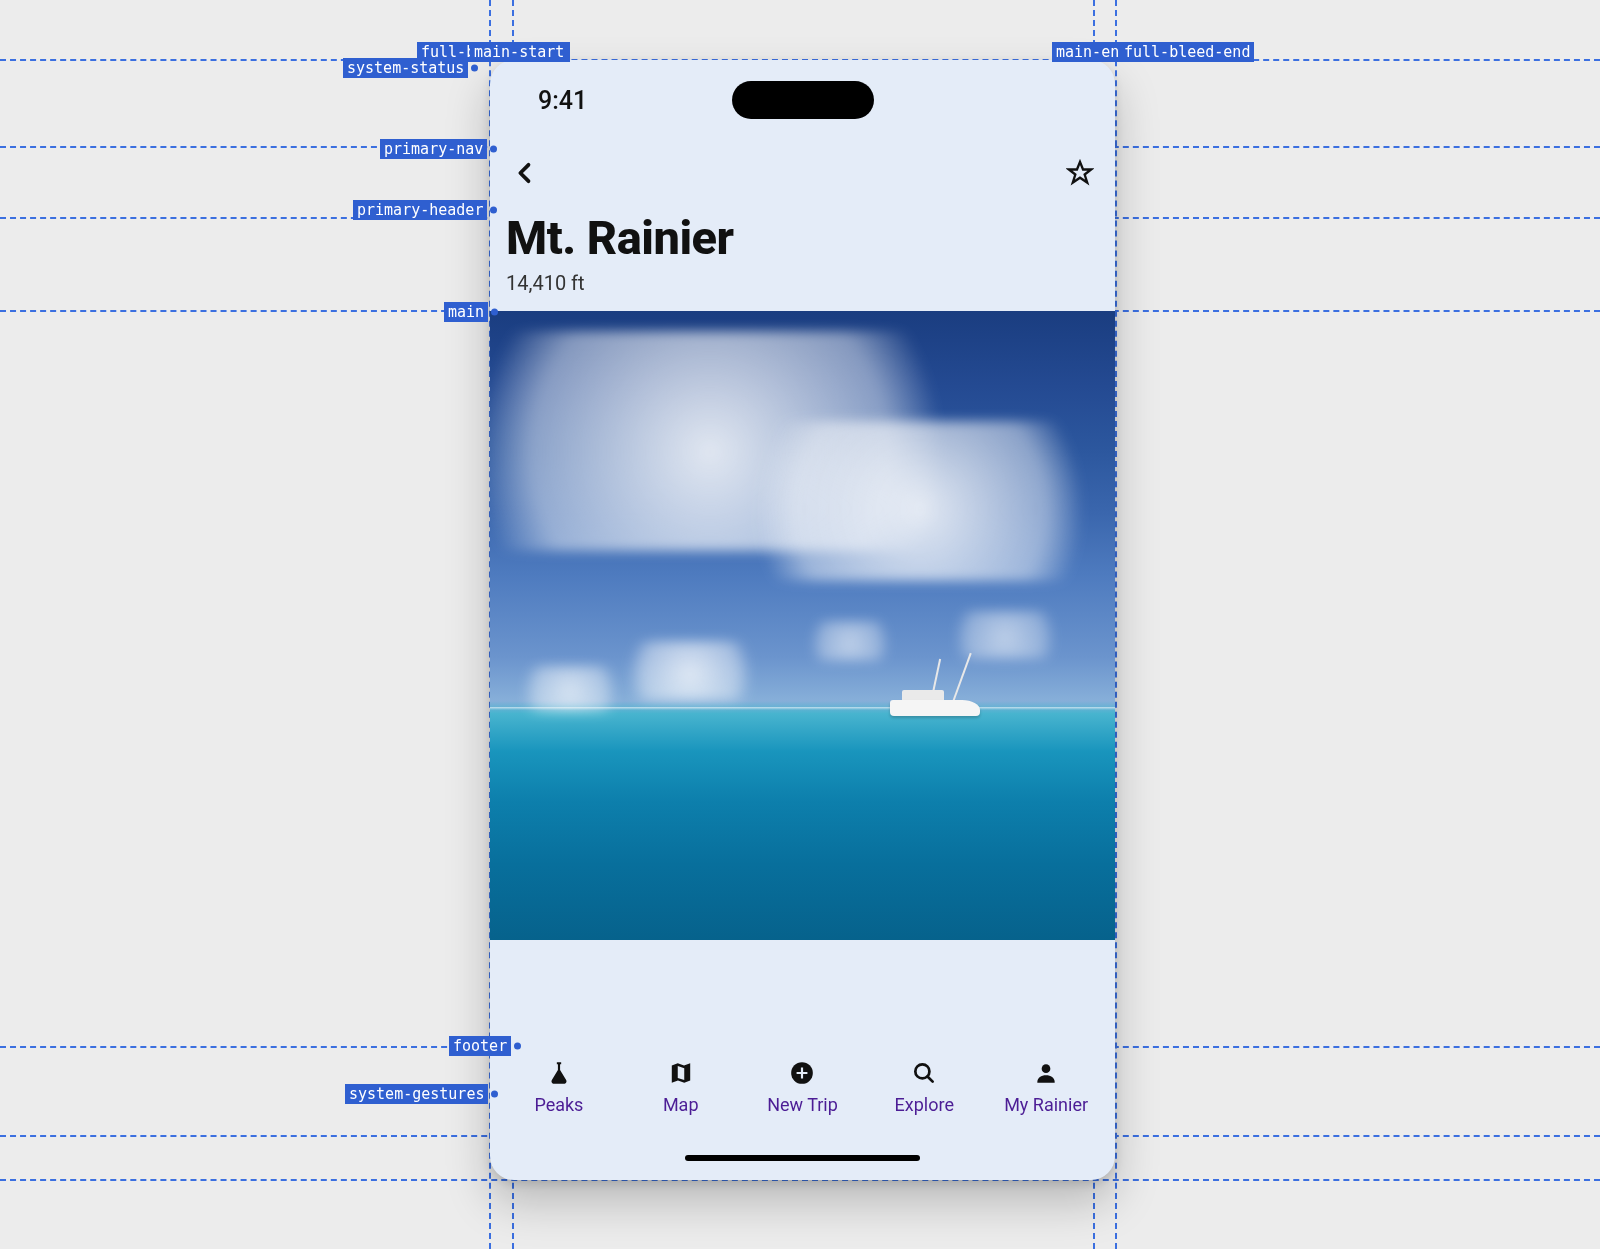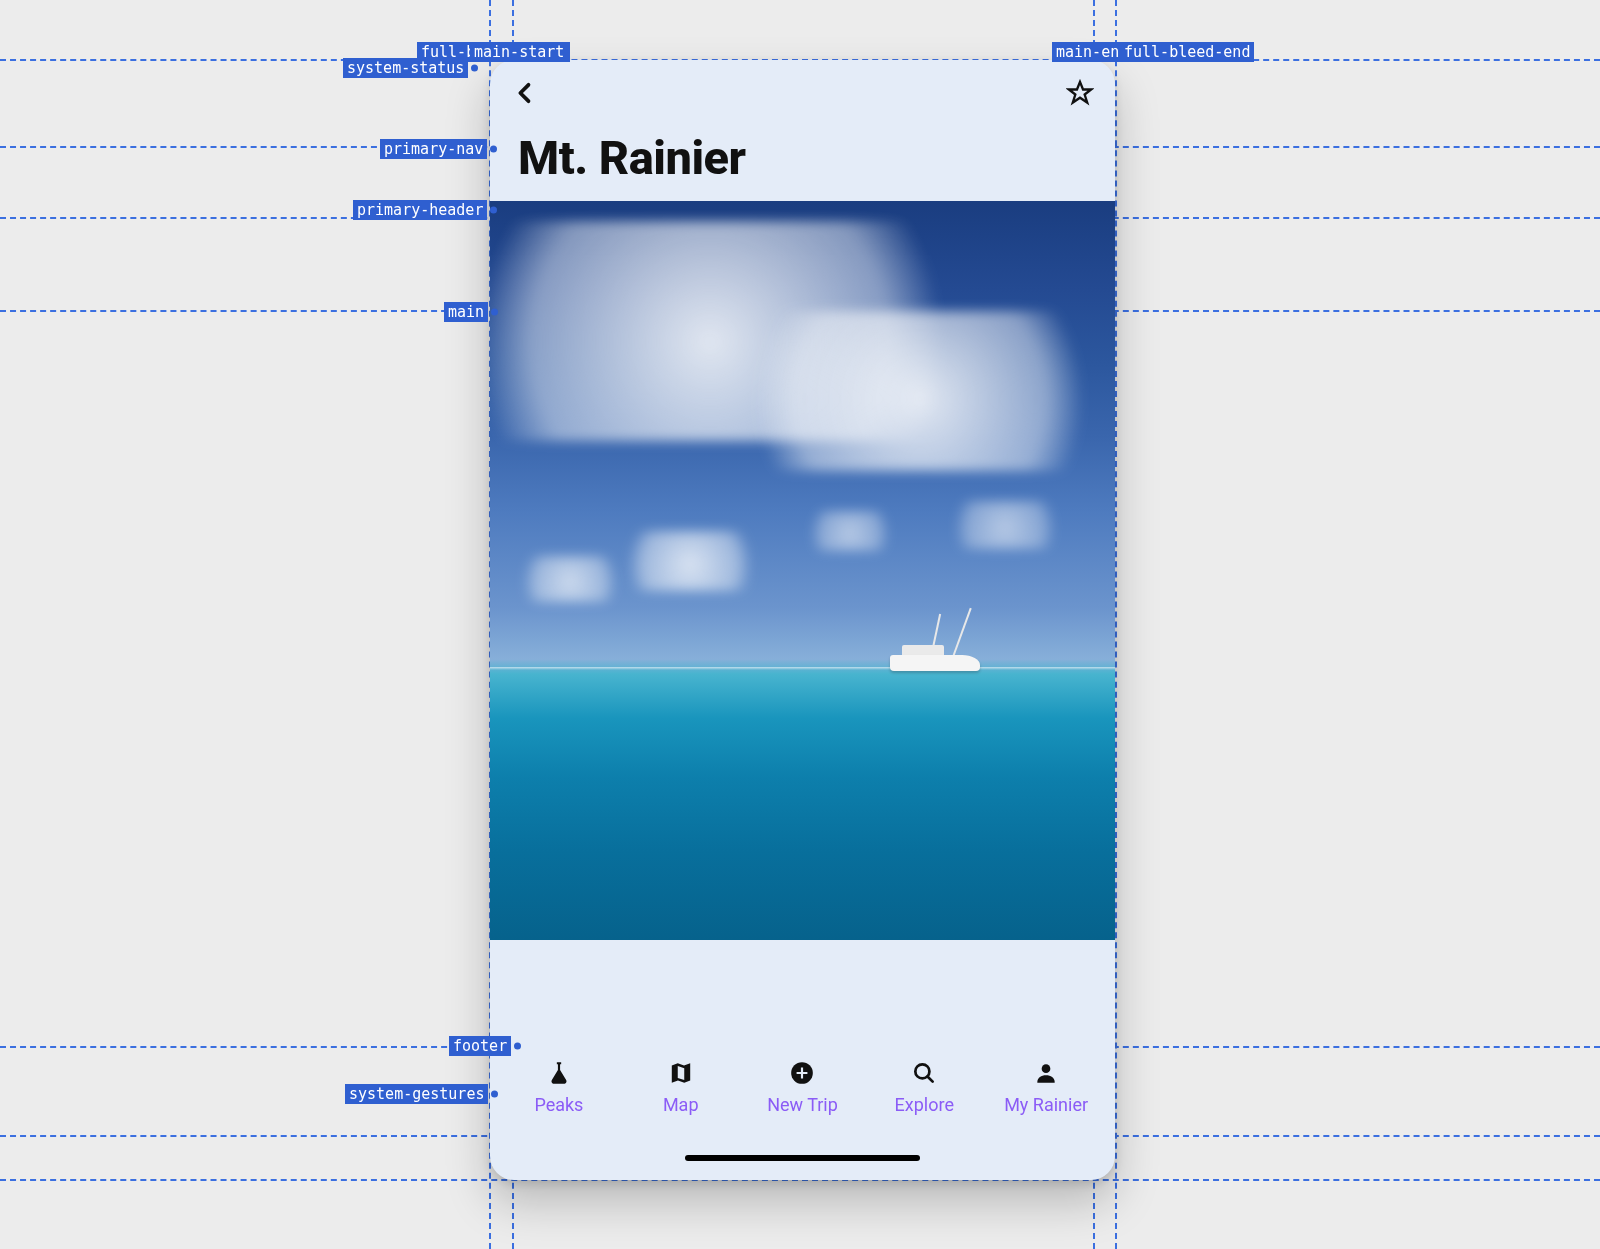--- a/index.html
+++ b/index.html
@@ -76,21 +76,21 @@
     height: 70px;
     display: flex;
     align-items: center;
     justify-content: space-between;
     padding: 0 20px;
   }
   .nav-icon { width: 30px; height: 30px; display: flex; align-items: center; justify-content: center; cursor: pointer; }
   .nav-icon svg { width: 28px; height: 28px; }
 
   
-  .primary-header { padding: 0 20px 16px 28px; }
+  .primary-header { padding: 0 20px 16px 16px; }
   .primary-header h1 { font-size: 47px; font-weight: 800; color: #111; letter-spacing: -0.5px; }
   .primary-header .sub { font-size: 20px; color: #333; margin-top: 6px; }
 
   
   .hero {
     flex: 1;
     width: 100%;
     position: relative;
     overflow: hidden;
     background: linear-gradient(to bottom,
@@ -153,21 +153,21 @@
     justify-content: space-around;
     padding: 10px 8px 0 8px;
   }
   .tab {
     flex: 1;
     display: flex;
     flex-direction: column;
     align-items: center;
     gap: 4px;
     cursor: pointer;
-    color: #8b5cf6;
+    color: #4c1d95;
   }
   .tab svg { width: 26px; height: 26px; }
   .tab-label { font-size: 18px; }
 
   
   .gesture {
     height: 45px;
     display: flex;
     align-items: center;
     justify-content: center;
@@ -199,40 +199,45 @@
 
 <div class="guide-label right-dot" style="top:58px; left:343px">system-status</div>
 <div class="guide-label right-dot" style="top:139px; left:380px">primary-nav</div>
 <div class="guide-label right-dot" style="top:200px; left:353px">primary-header</div>
 <div class="guide-label right-dot" style="top:302px; left:444px">main</div>
 <div class="guide-label right-dot" style="top:1036px; left:449px">footer</div>
 <div class="guide-label right-dot" style="top:1084px; left:345px">system-gestures</div>
 
 <div class="device">
 
+  <div class="status-bar">
+    <div class="status-time">9:41</div>
+    <div class="notch"></div>
+  </div>
 
   <div class="nav-row">
     <div class="nav-icon">
       <span>
         <svg viewBox="0 0 24 24" fill="none" stroke="#111" stroke-width="3.2" stroke-linecap="round" stroke-linejoin="round">
             <polyline points="15 5 8 12 15 19"></polyline>
           </svg>
       </span>
     </div>
     <div class="nav-icon">
       <span>
         <svg viewBox="0 0 24 24" fill="none" stroke="#111" stroke-width="2">
             <polygon points="12 2.5 14.6 9 21.5 9 16 13.3 18.2 20.2 12 16 5.8 20.2 8 13.3 2.5 9 9.4 9"></polygon>
           </svg>
       </span>
     </div>
   </div>
 
   <div class="primary-header">
     <h1>Mt. Rainier</h1>
+    <div class="sub">14,410 ft</div>
   </div>
 
   <div class="hero">
     <div class="cloud c1"></div>
     <div class="cloud c2"></div>
     <div class="cloud c3"></div>
     <div class="cloud c4"></div>
     <div class="cloud c5"></div>
     <div class="cloud c6"></div>
     <div class="horizon"></div>

